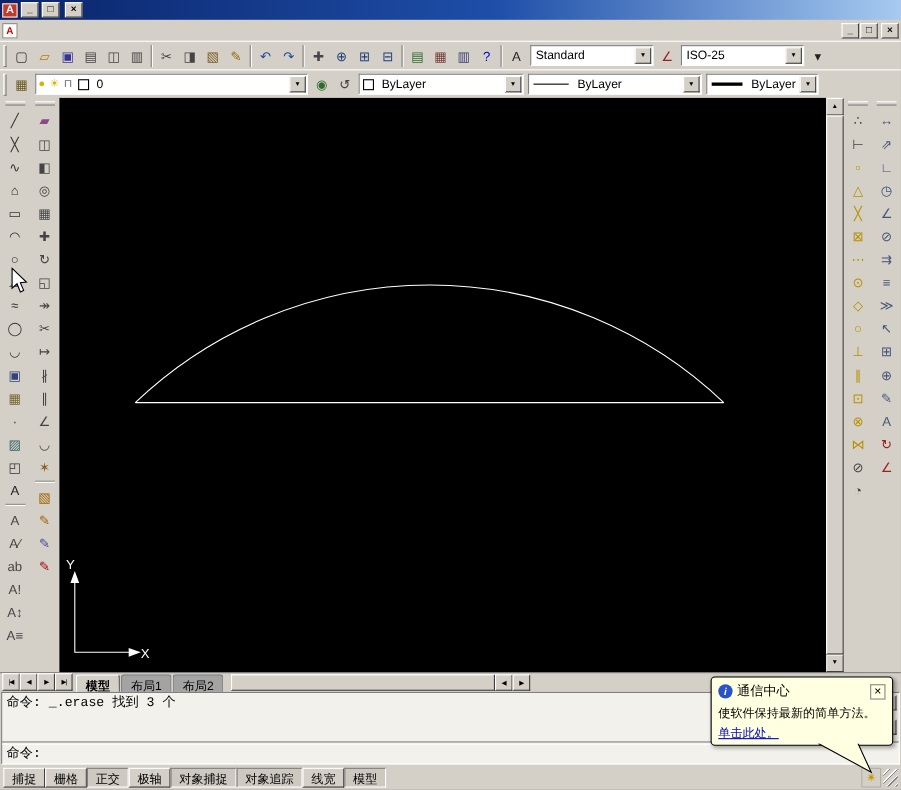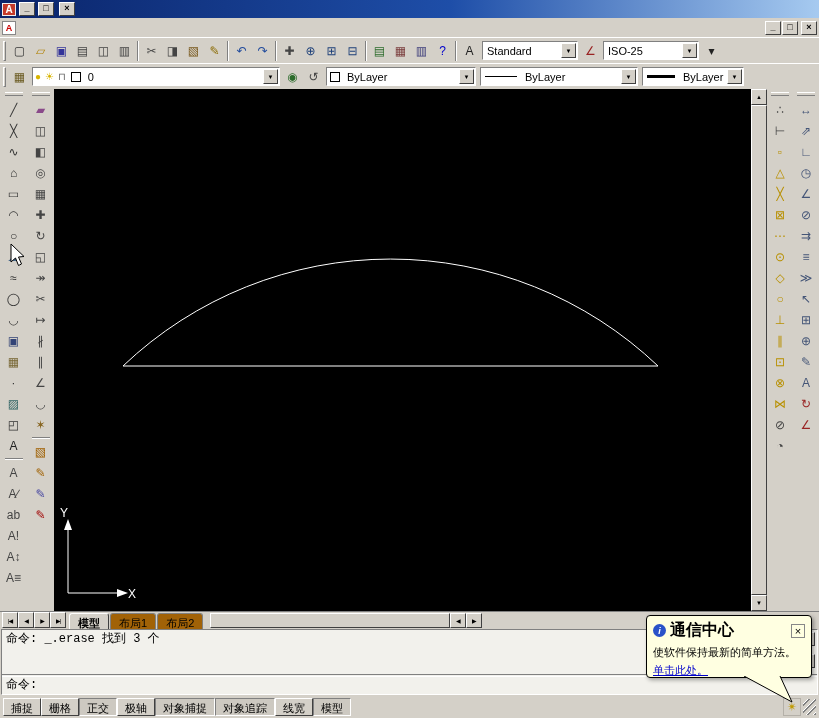--- a/index.html
+++ b/index.html
@@ -30,21 +30,21 @@
   .grip{width:3px;height:20px;border:1px solid;border-color:#fff #808080 #808080 #fff;margin:0 3px 0 1px;flex:0 0 auto;}
   .strip{display:flex;align-items:center;}
   .tbtn{width:21px;height:21px;display:flex;align-items:center;justify-content:center;
     font-size:12px;color:#333;flex:0 0 auto;white-space:nowrap;}
   .tsep{width:2px;height:20px;border-left:1px solid #808080;border-right:1px solid #fff;margin:0 2px;flex:0 0 auto;}
   .combo{height:19px;background:#fff;border:1px solid;border-color:#808080 #fff #fff #808080;
     display:flex;align-items:center;flex:0 0 auto;margin:0 2px;}
   .combo-text{flex:1;font-size:11px;padding:0 4px;white-space:nowrap;overflow:hidden;}
   .combo-arrow{width:15px;height:15px;margin-right:1px;background:#d4d0c8;border:1px solid;
     border-color:#fff #404040 #404040 #fff;display:flex;align-items:center;justify-content:center;font-size:6px;}
-  .combo.style,.combo.dimstyle{width:96px;}
+  .combo.style,.combo.dimstyle{width:112px;}
   .combo.layer{width:248px;}
   .combo.color{width:150px;}
   .combo.ltype{width:158px;}
   .combo.lweight{width:102px;}
   .mini{font-size:10px;margin:0 2px;line-height:1;}
   .colorbox{width:10px;height:10px;background:#fff;border:1px solid #000;margin:0 3px;flex:0 0 auto;}
   .ltline{width:32px;height:0;border-top:1px solid #000;margin:0 4px;flex:0 0 auto;}
   .lwline{width:28px;height:3px;background:#000;margin:0 4px;flex:0 0 auto;}
 
   
@@ -64,21 +64,21 @@
   .vtrack{flex:1;position:relative;}
   .vthumb{position:absolute;left:0;right:0;top:0;bottom:0;background:#d4d0c8;
     border:1px solid;border-color:#fff #404040 #404040 #fff;}
 
   
   .tabrow{height:18px;flex:0 0 auto;display:flex;align-items:flex-end;padding-left:2px;border-top:1px solid #808080;}
   .tnav{width:16px;height:16px;margin-bottom:1px;background:#d4d0c8;border:1px solid;
     border-color:#fff #404040 #404040 #fff;font-size:6px;letter-spacing:-1px;
     display:flex;align-items:center;justify-content:center;flex:0 0 auto;}
   .tabs{display:flex;align-items:flex-end;margin-left:3px;}
-  .tab{height:16px;padding:2px 8px 0;font-size:11px;background:#a16207;border:1px solid #808080;
+  .tab{height:16px;padding:2px 8px 0;font-size:11px;background:#a3a3a3;border:1px solid #808080;
     border-bottom:none;border-top-left-radius:3px;border-top-right-radius:3px;margin-right:1px;white-space:nowrap;}
   .tab.active{background:#d4d0c8;font-weight:bold;border-color:#fff #404040 #d4d0c8 #fff;}
   .hscroll{display:flex;align-items:center;margin-left:6px;margin-bottom:1px;}
   .htrack{width:240px;height:15px;position:relative;background:#f1efe9;}
   .hthumb{position:absolute;top:0;bottom:0;left:0;right:0;background:#d4d0c8;
     border:1px solid;border-color:#fff #404040 #404040 #fff;}
   .hscroll .sbtn3d{width:16px;height:15px;}
   .tabspacer{flex:1;}
 
   
@@ -106,21 +106,21 @@
   .corner-grip{width:13px;height:16px;flex:0 0 auto;
     background:repeating-linear-gradient(135deg,transparent 0 3px,#fff 3px 4px,#808080 4px 5px);}
 
   
   .popup{position:absolute;left:646px;top:615px;width:166px;height:63px;z-index:10;
     background:#ffffe1;border:1px solid #000;border-radius:4px;padding:4px 6px;
     box-shadow:2px 2px 4px rgba(0,0,0,0.35);}
   .popup-titlerow{display:flex;align-items:center;gap:4px;}
   .info-icon{width:13px;height:13px;border-radius:50%;background:#2a52c8;color:#fff;font-size:9px;
     font-style:italic;font-weight:bold;display:flex;align-items:center;justify-content:center;flex:0 0 auto;}
-  .popup-title{font-size:16px;font-weight:bold;flex:1;}
+  .popup-title{font-size:12px;font-weight:normal;flex:1;}
   .popup-close{width:14px;height:14px;font-size:11px;line-height:12px;text-align:center;
     border:1px solid #888;background:#ffffe1;}
   .popup-body{font-size:11px;margin-top:4px;white-space:nowrap;}
   .popup-link{font-size:11px;margin-top:3px;color:#0000cc;text-decoration:underline;display:inline-block;}
   .popup-tail{position:absolute;left:740px;top:676px;z-index:11;}
   .cursor-overlay{position:absolute;left:9px;top:243px;z-index:100;pointer-events:none;}
 </style>
 </head>
 <body>
 

